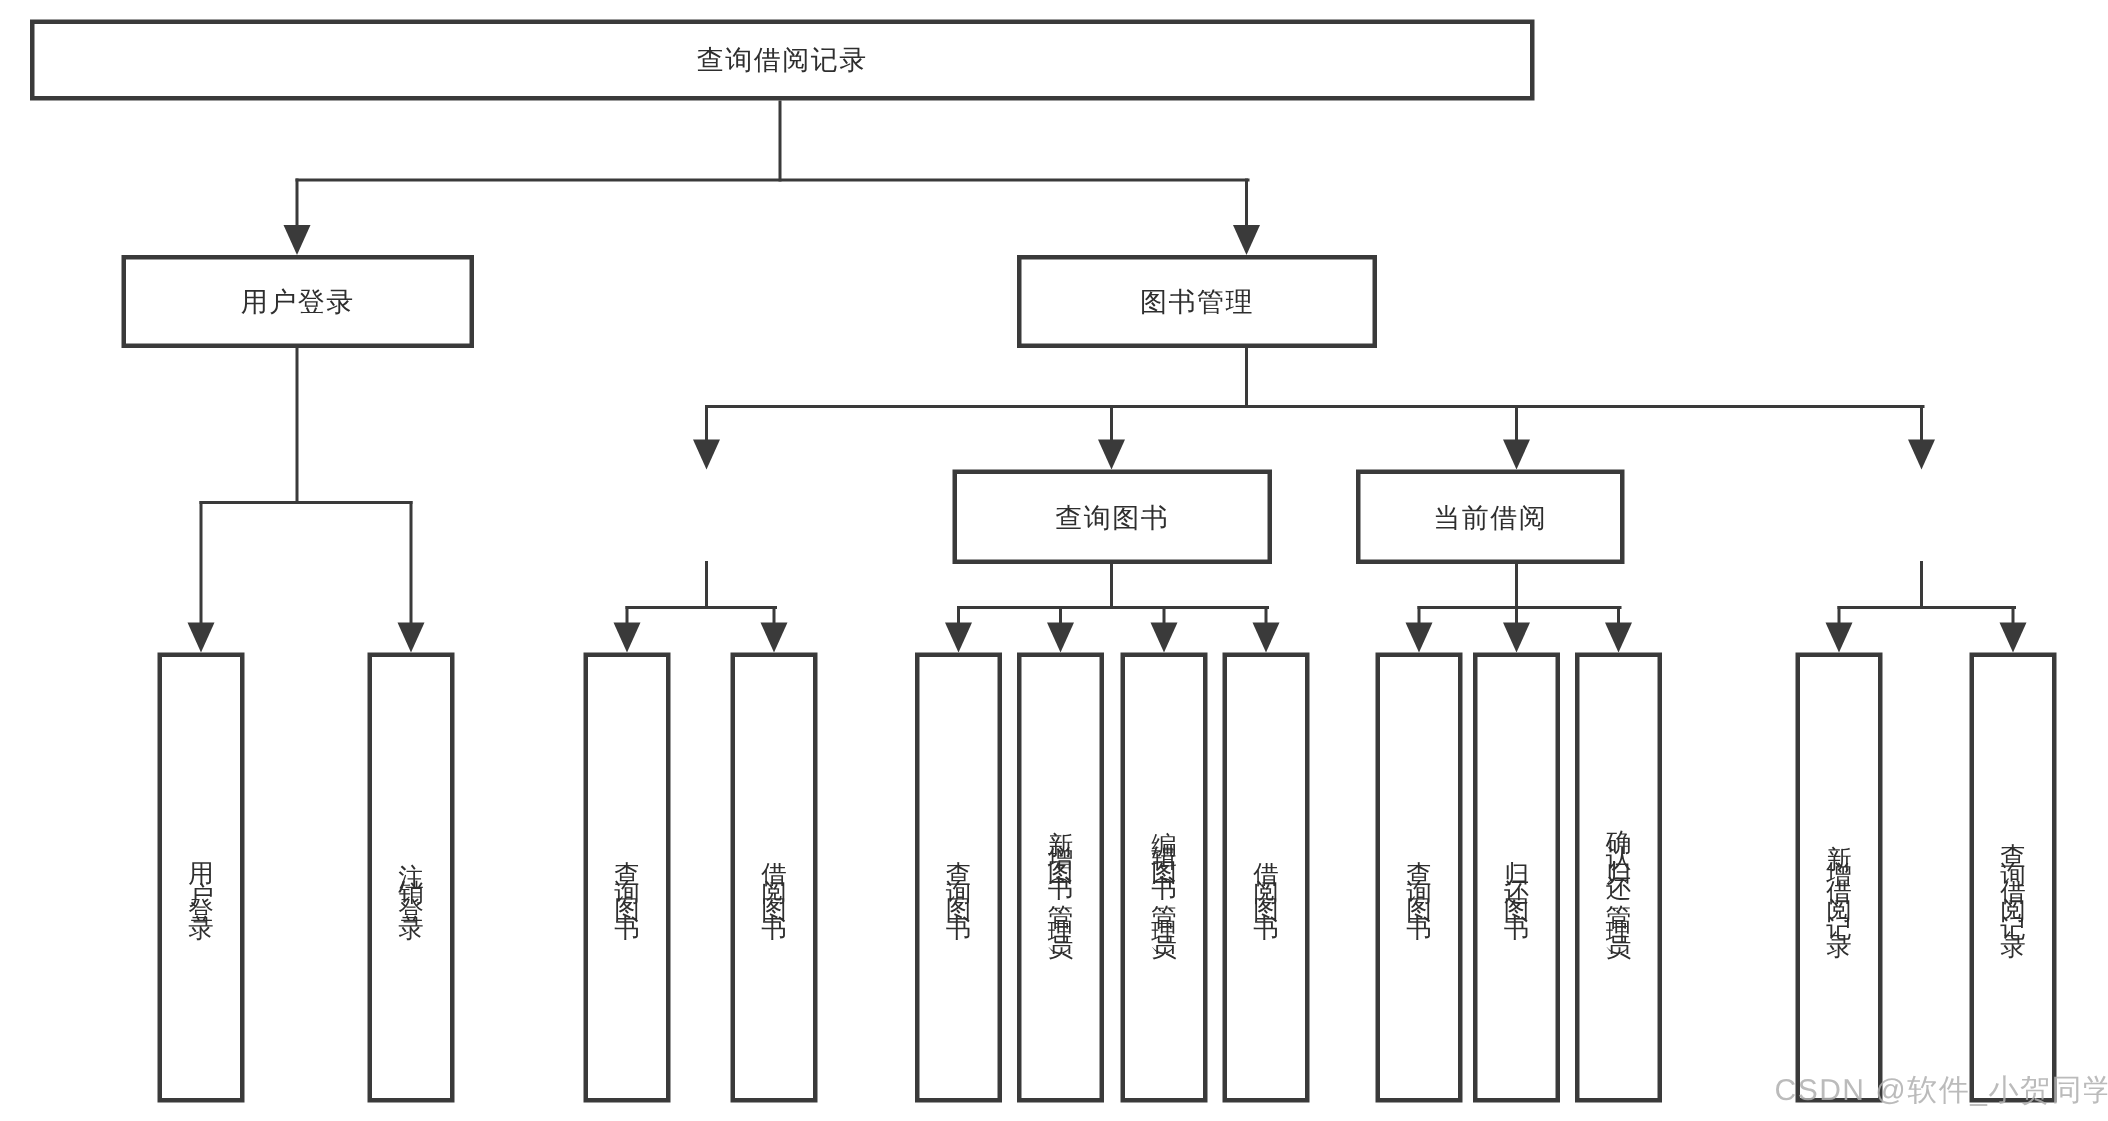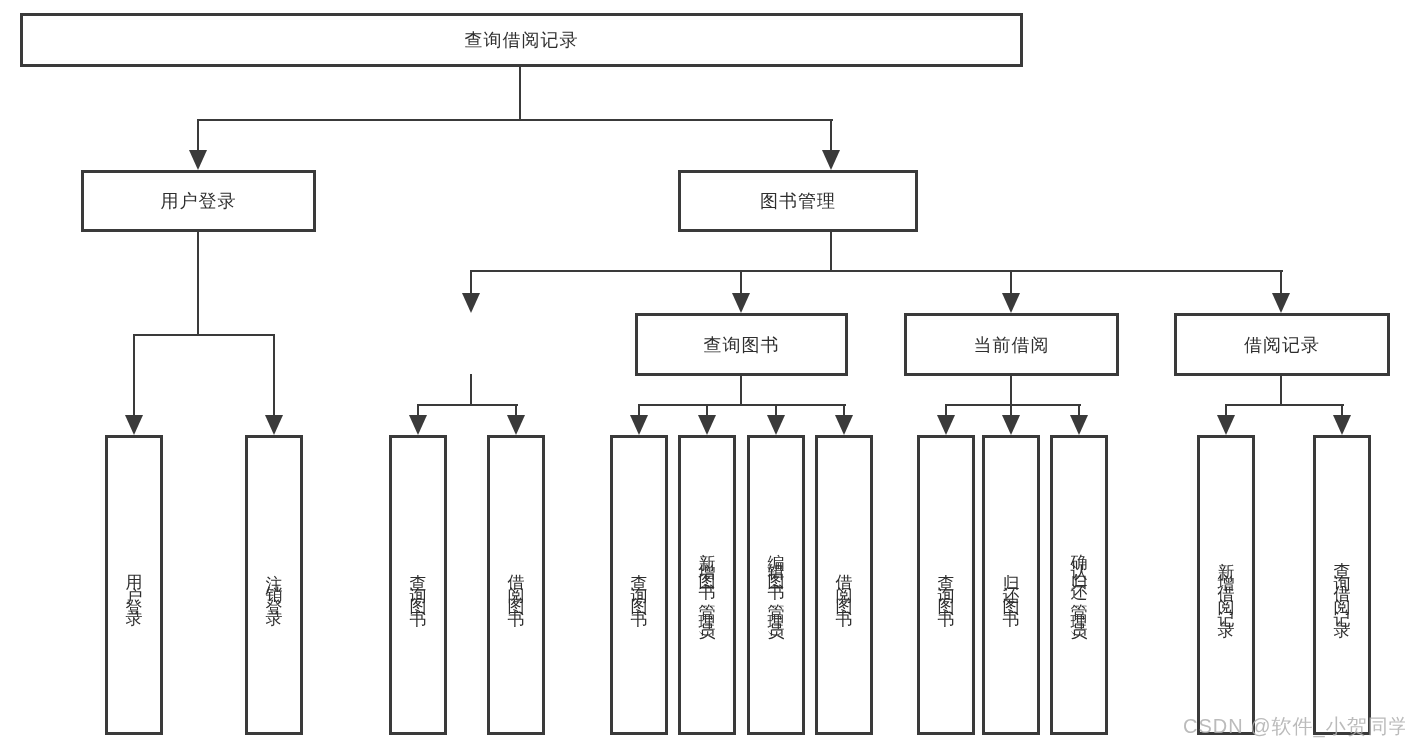--- a/index.html
+++ b/index.html
@@ -79,25 +79,22 @@
   <div class="vline" style="left:1010px;top:270px;height:26px"></div>
   <div class="vline" style="left:1280px;top:270px;height:26px"></div>
   <div class="arrow" style="left:462px;top:293px"></div>
   <div class="arrow" style="left:732px;top:293px"></div>
   <div class="arrow" style="left:1002px;top:293px"></div>
   <div class="arrow" style="left:1272px;top:293px"></div>
 
   <div class="node" style="left:635px;top:313px;width:213px;height:63px">
     <span>查询图书</span>
   </div>
-  <div class="node" style="left:904px;top:313px;width:215px;height:63px">
+  <div class="node" style="left:904px;top:313px;width:179px;height:63px">
     <span>当前借阅</span>
-  </div>
-  <div class="node" style="left:1174px;top:313px;width:216px;height:63px">
-    <span>借阅记录</span>
   </div>
 
   <div class="vline" style="left:470px;top:374px;height:32px"></div>
   <div class="vline" style="left:740px;top:374px;height:32px"></div>
   <div class="vline" style="left:1010px;top:374px;height:32px"></div>
   <div class="vline" style="left:1280px;top:374px;height:32px"></div>
   <div class="hline" style="left:417px;top:404px;width:101px"></div>
   <div class="hline" style="left:638px;top:404px;width:208px"></div>
   <div class="hline" style="left:945px;top:404px;width:136px"></div>
   <div class="hline" style="left:1225px;top:404px;width:119px"></div>

